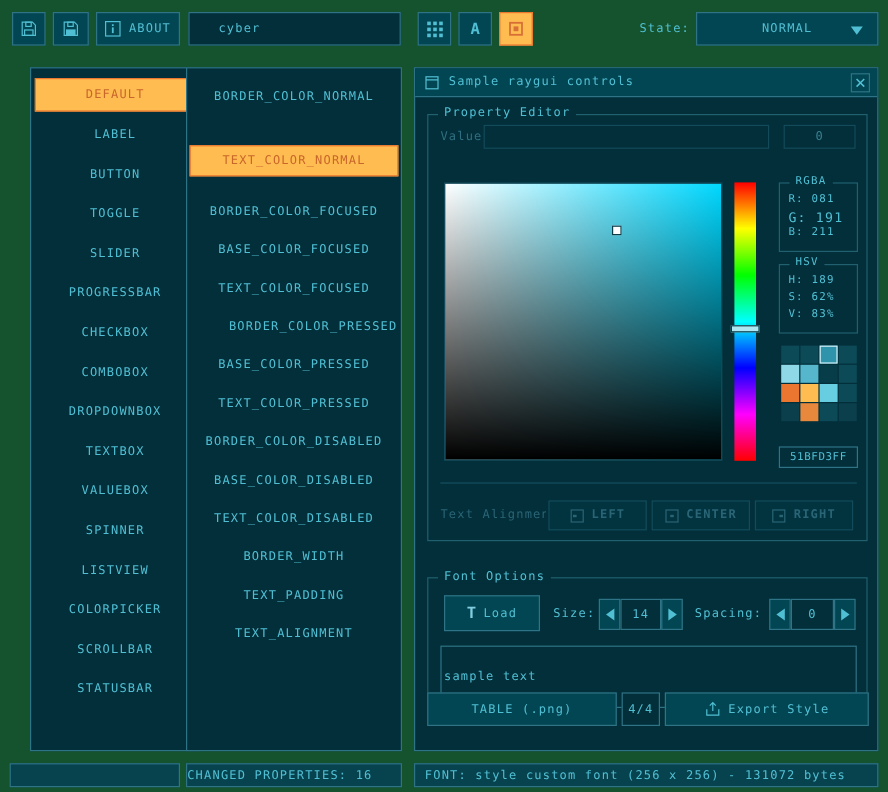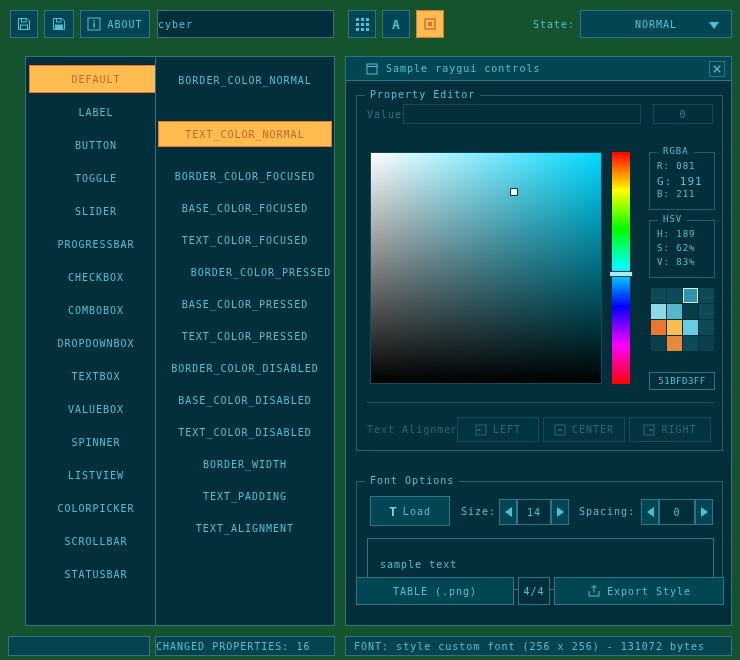--- a/index.html
+++ b/index.html
@@ -7,25 +7,25 @@
   .app {
     position:relative; width:740px; height:660px; background:#14532d;
     font-family:"DejaVu Sans Mono","Liberation Mono",monospace; color:#51bfd3;
   }
   .btn {
     position:absolute; display:flex; align-items:center; justify-content:center; gap:6px;
     background:#034653; border:1px solid #2f7486; color:#51bfd3;
     font-size:10px; letter-spacing:1px; cursor:pointer; white-space:nowrap;
   }
   .btn.orange { background:#ffbc51; border-color:#eb7630; color:#c9662a; }
-  .btn.dis { background:#023440; border-color:#134b5a; color:#2a6576; cursor:default; }
+  .btn.dis { background:#023440; border-color:#134b5a; color:#2a6576; cursor:default;font-weight:bold; }
   .panel { position:absolute; background:#022f3a; border:1px solid #2f7486; }
   .input {
     position:absolute; background:#022f3a; border:1px solid #2f7486; color:#51bfd3;
-    font:inherit; font-size:10px; letter-spacing:1px; padding:0 0; outline:none;
+    font:inherit; font-size:10px; letter-spacing:1px; padding:0 24px; outline:none;
   }
   .list-item {
     position:absolute; display:flex; align-items:center; justify-content:center;
     font-size:10px; letter-spacing:1px; color:#51bfd3; cursor:pointer;
   }
   .list-item.selected { background:#ffbc51; border:1px solid #eb7630; color:#c9662a; }
   .groupbox { position:absolute; border:1px solid #20606f; }
   .gtitle {
     position:absolute; top:-7px; left:8px; background:#022f3a; padding:0 5px;
     font-size:10px; letter-spacing:1px; color:#51bfd3; white-space:nowrap;
@@ -34,21 +34,21 @@
   .dim { color:#2f6e80; }
   .dis-t { color:#2a6576; }
   .vbox {
     position:absolute; display:flex; align-items:center; justify-content:center;
     background:#022f3a; border:1px solid #2f7486; font-size:10px; letter-spacing:1px; color:#51bfd3;
   }
   .vbox.dimmed { border-color:#134b5a; color:#3a7f90; }
   .titlebar {
     position:absolute; left:0; top:0; right:0; height:24px; background:#034653;
     border-bottom:1px solid #2f7486; display:flex; align-items:center; gap:8px;
-    padding:0 20px; font-size:10px; letter-spacing:1px;
+    padding:0 8px; font-size:10px; letter-spacing:1px;
   }
   .statusbox {
     position:absolute; background:#07434f; border:1px solid #2f7486;
     display:flex; align-items:center; font-size:10px; letter-spacing:1px; color:#51bfd3;
   }
   .swgrid { position:absolute; display:grid; grid-template-columns:repeat(4,15px); gap:1px; }
   .sw { width:15px; height:15px; cursor:pointer; }
   .sw.sel { outline:1px solid #cfeef5; outline-offset:-1px; }
   .tri { width:0; height:0; border:5px solid transparent; }
   .tri.left  { border-left:0; border-right:7px solid #51bfd3; }
@@ -268,21 +268,21 @@
 
       <div class="lbl" style="left:222px;top:24px">Spacing:</div>
       <div class="btn" style="left:284px;top:17px;width:18px;height:26px">
           <span class="tri left"></span>
         </div>
       <div class="vbox" style="left:302px;top:17px;width:36px;height:26px">0</div>
       <div class="btn" style="left:338px;top:17px;width:18px;height:26px">
           <span class="tri right"></span>
         </div>
 
-      <div class="vbox" style="left:10px;top:56px;width:347px;height:52px;justify-content:flex-start;padding-left:12px">sample text</div>
+      <div class="vbox" style="left:10px;top:56px;width:347px;height:52px;justify-content:flex-start;padding-left:2px">sample text</div>
     </div>
 
     <div class="btn" style="left:10px;top:520px;width:158px;height:28px">
       <span>TABLE (.png)</span>
     </div>
     <div class="vbox" style="left:172px;top:520px;width:32px;height:28px">4/4</div>
     <div class="btn" style="left:208px;top:520px;width:170px;height:28px">
       <svg width="14" height="14" viewBox="0 0 14 14">
         <path d="M2 7 V12 H12 V7" fill="none" stroke="#51bfd3"></path>
         <path d="M7 8.5 V2 M4.5 4 L7 1.5 L9.5 4" fill="none" stroke="#51bfd3"></path>

